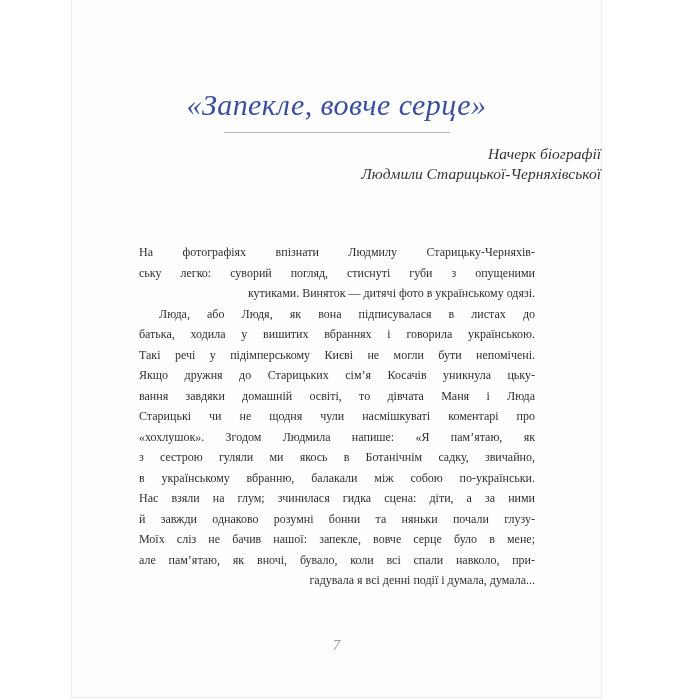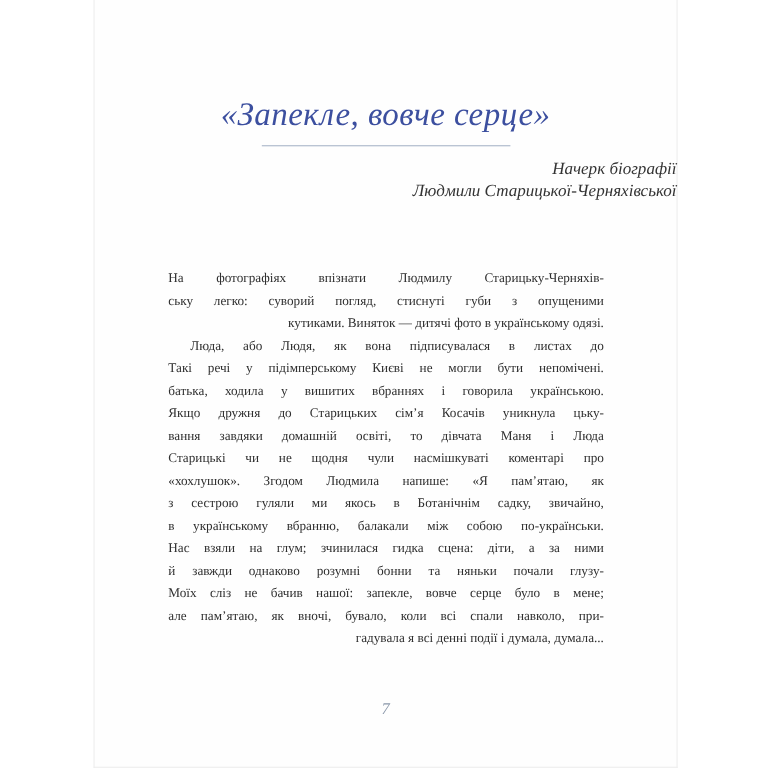--- a/index.html
+++ b/index.html
@@ -9,21 +9,21 @@
     font-family: "Liberation Serif", serif;
     overflow: hidden;
     position: relative;
   }
   .canvas {
     position: absolute; inset: 0;
     width: 700px; height: 700px;
   }
   .book-page {
     position: absolute;
-    left: 85px; top: -1px;
+    left: 71px; top: -1px;
     width: 529px; height: 698px;
     background: var(--page-bg, #fefefe);
     border-left: 1px solid var(--edge-color, #ededed);
     border-right: 1px solid var(--edge-color, #ededed);
     border-bottom: 1px solid var(--edge-color, #e6e6e6);
     box-sizing: content-box;
   }
   .chapter-title {
     position: absolute;
     top: 86px; left: 0; width: 100%;
@@ -91,22 +91,22 @@
     <div class="subtitle">
       <div>Начерк біографії</div>
       <div>Людмили Старицької-Черняхівської</div>
     </div>
 
     <div class="body-text">
         <div class="line just"><span class="rm">На фотографіях впізнати Людмилу Старицьку-Черняхів-</span></div>
         <div class="line just"><span class="rm">ську легко: суворий погляд, стиснуті губи з опущеними</span></div>
         <div class="line"><span class="rm">кутиками. Виняток — дитячі фото в українському одязі.</span></div>
         <div class="line just ind"><span class="rm">Люда, або Людя, як вона підписувалася в листах до</span></div>
+        <div class="line just"><span class="rm">батька, ходила у вишитих вбраннях і говорила українською.</span></div>
         <div class="line just"><span class="rm">Такі речі у підімперському Києві не могли бути непомічені.</span></div>
-        <div class="line just"><span class="rm">батька, ходила у вишитих вбраннях і говорила українською.</span></div>
         <div class="line just"><span class="rm">Якщо дружня до Старицьких сім’я Косачів уникнула цьку-</span></div>
         <div class="line just"><span class="rm">вання завдяки домашній освіті, то дівчата Маня і Люда</span></div>
         <div class="line just"><span class="rm">Старицькі чи не щодня чули насмішкуваті коментарі про</span></div>
         <div class="line just"><span class="rm">«хохлушок». Згодом Людмила напише: </span><span class="it">«Я пам’ятаю, як</span></div>
         <div class="line just"><span class="it">з сестрою гуляли ми якось в Ботанічнім садку, звичайно,</span></div>
         <div class="line just"><span class="it">в українському вбранню, балакали між собою по-українськи.</span></div>
         <div class="line just"><span class="it">Нас взяли на глум; зчинилася гидка сцена: діти, а за ними</span></div>
         <div class="line just"><span class="it">й завжди однаково розумні бонни та няньки почали глузу-</span></div>
         <div class="line just"><span class="it">Моїх сліз не бачив нашої: запекле, вовче серце було в мене;</span></div>
         <div class="line just"><span class="it">але пам’ятаю, як вночі, бувало, коли всі спали навколо, при-</span></div>

